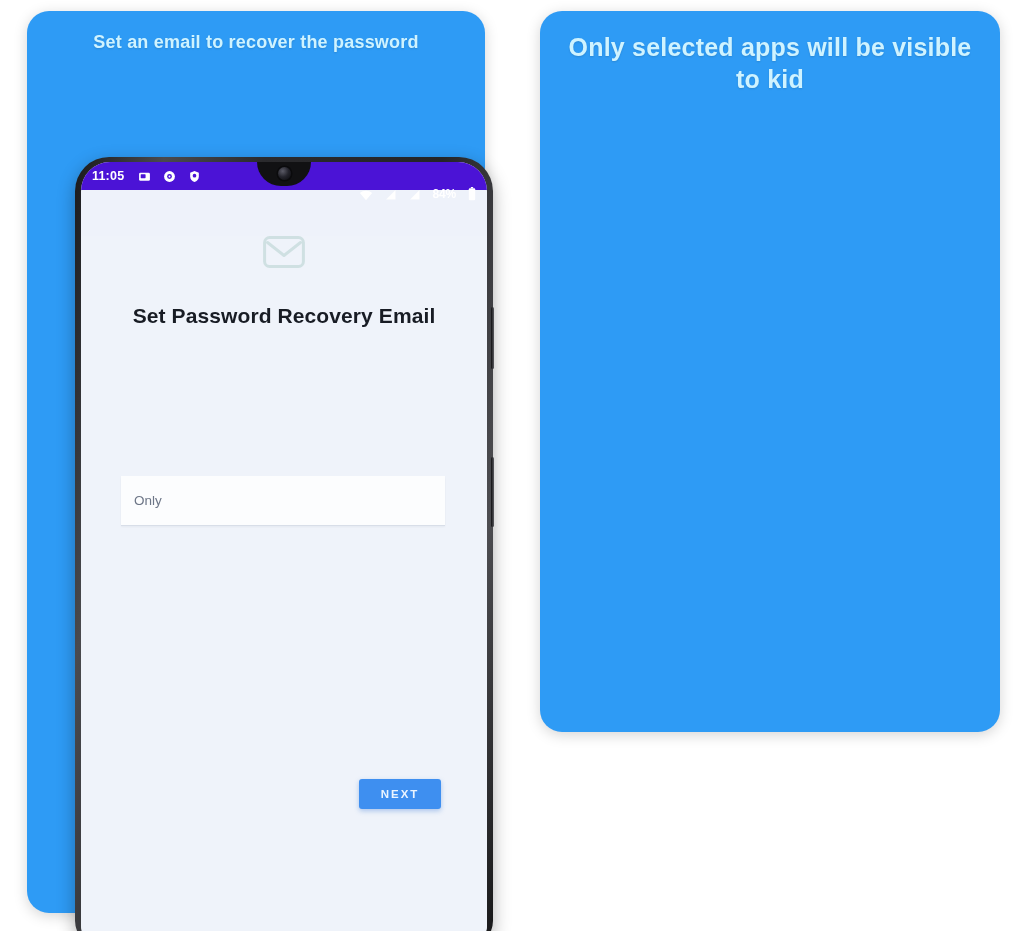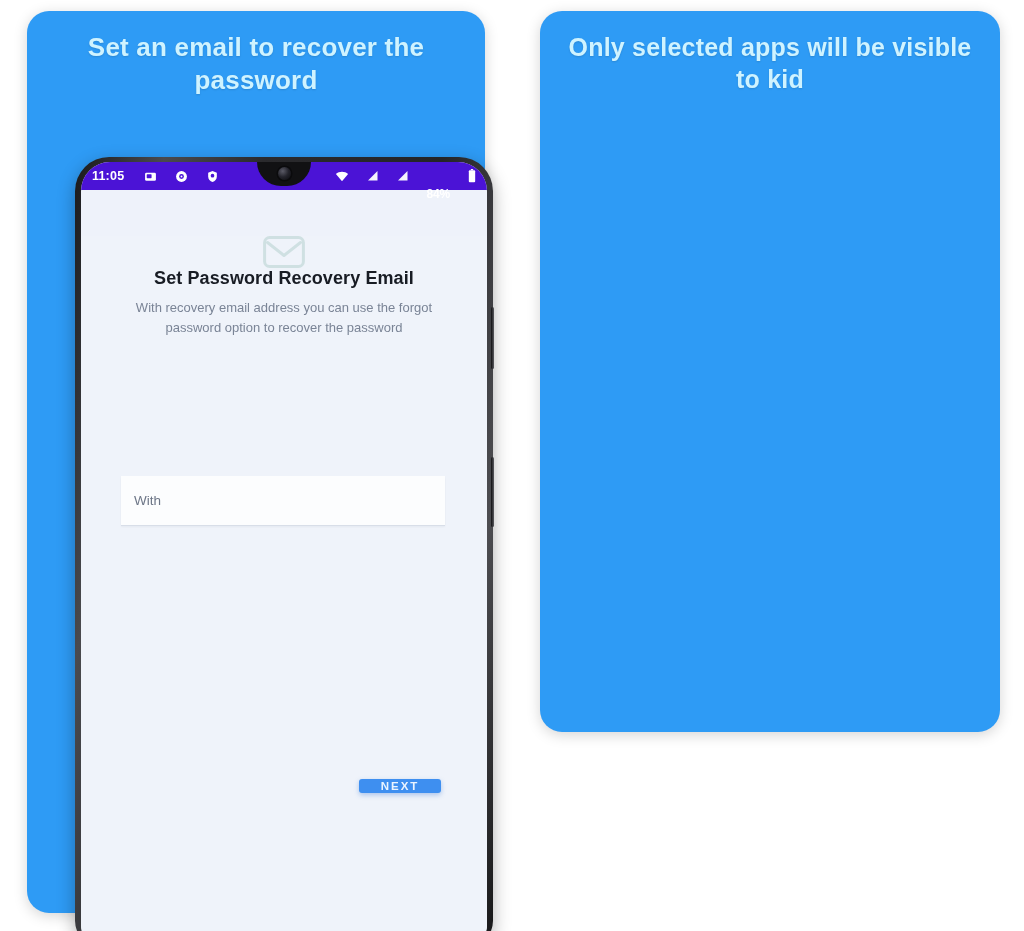--- a/index.html
+++ b/index.html
@@ -21,21 +21,21 @@
     box-shadow:0 3px 14px rgba(0,0,0,.17);
     overflow:visible;
   }
   .card.left{left:27px;top:11px;width:458px;height:902px;}
   .card.right{left:540px;top:11px;width:460px;height:721px;}
 
   .card-title{
     position:absolute;left:18px;right:18px;top:20px;
     text-align:center;
     color:#CFF3FF;
-    font-size:26px;
+    font-size:18px;
     font-weight:700;
     line-height:1.28;
     letter-spacing:.2px;
     text-shadow:0 1px 2px rgba(0,0,0,.13);
   }
   .card.right .card-title{font-size:25px;}
 
   
   .phone{
     position:absolute;
@@ -71,21 +71,21 @@
     display:flex;
     align-items:center;
     justify-content:space-between;
     padding:0 11px;
     box-sizing:border-box;
     color:#fff;
     font-size:12.5px;
     font-weight:700;
     z-index:4;
   }
-  .sb-left,.sb-right{display:flex;align-items:center;gap:18px;}
+  .sb-left,.sb-right{display:flex;align-items:flex-end;gap:12px;}
   .sb-ico{display:inline-flex;align-items:center;}
   .clocktxt{letter-spacing:.2px;margin-right:2px;}
   .pct{font-size:12px;font-weight:700;letter-spacing:-.2px;margin-top:36px;}
 
   
   .notch{
     position:absolute;left:50%;top:0;transform:translateX(-50%);
     width:54px;height:24px;
     background:#111113;
     border-radius:0 0 26px 26px;
@@ -101,38 +101,38 @@
     background:radial-gradient(circle at 36% 32%,#5a5a66 0%,#24242c 48%,#08080b 100%);
     margin-top:5px;
     box-shadow:0 0 0 1.5px #0a0a0c;
   }
 
   
   .lscreen{background:#EFF3FA;height:100%;position:relative;}
   .env-wrap{width:100%;display:flex;justify-content:center;margin-top:46px;}
   .envelope{width:42px;height:32px;}
   .ltitle{
-    text-align:center;
-    font-size:18px;font-weight:700;color:#181c24;letter-spacing:.1px;
+    text-align:center;margin-top:36px;
+    font-size:21px;font-weight:700;color:#181c24;letter-spacing:.1px;
   }
   .lsub{
     margin:9px auto 0;width:340px;text-align:center;
     font-size:13px;line-height:1.5;color:#7a8496;
   }
   .field{
     position:absolute;left:40px;right:42px;top:240px;
     height:50px;background:#FCFDFE;
     border-bottom:1.6px solid #d8dee8;
     box-shadow:0 1px 2px rgba(20,30,60,.05);
     display:flex;align-items:center;padding-left:13px;box-sizing:border-box;
   }
   .field-ph{font-size:13.5px;color:#6d7687;}
   .nextbtn{
     position:absolute;right:46px;top:543px;
-    width:82px;height:14px;border-radius:3px;
+    width:82px;height:30px;border-radius:3px;
     background:#3E8FF0;
     color:#EAF4FF;
     font-size:11.5px;font-weight:700;letter-spacing:2px;
     display:flex;align-items:center;justify-content:center;
     box-shadow:0 2px 5px rgba(40,110,210,.35);
     border:none;cursor:pointer;
   }
 </style>
 </head>
 <body>
@@ -205,24 +205,23 @@
           <div class="env-wrap">
             <span class="envelope">
               <svg width="42" height="32" viewBox="0 0 42 32">
                 <rect x="1.6" y="1.6" width="38.8" height="28.8" rx="5" fill="none" stroke="#CFE0E2" stroke-width="3"></rect>
                 <path d="M4.5 6.5 L21 19.5 L37.5 6.5" fill="none" stroke="#CFE0E2" stroke-width="3" stroke-linecap="round" stroke-linejoin="round"></path>
               </svg>
             </span>
           </div>
 
           <div class="ltitle">Set Password Recovery Email</div>
-          <div class="lsub">With recovery email address you can use the forgot password option to recover the password</div>
 
           <div class="field">
-            <span class="field-ph">With</span>
+            <span class="field-ph">Only</span>
           </div>
 
           <button class="nextbtn">NEXT</button>
         </div>
       </div>
     </div>
   </div>
 
   <div class="card right">
     <div class="card-title">Only selected apps will be visible to kid</div>

